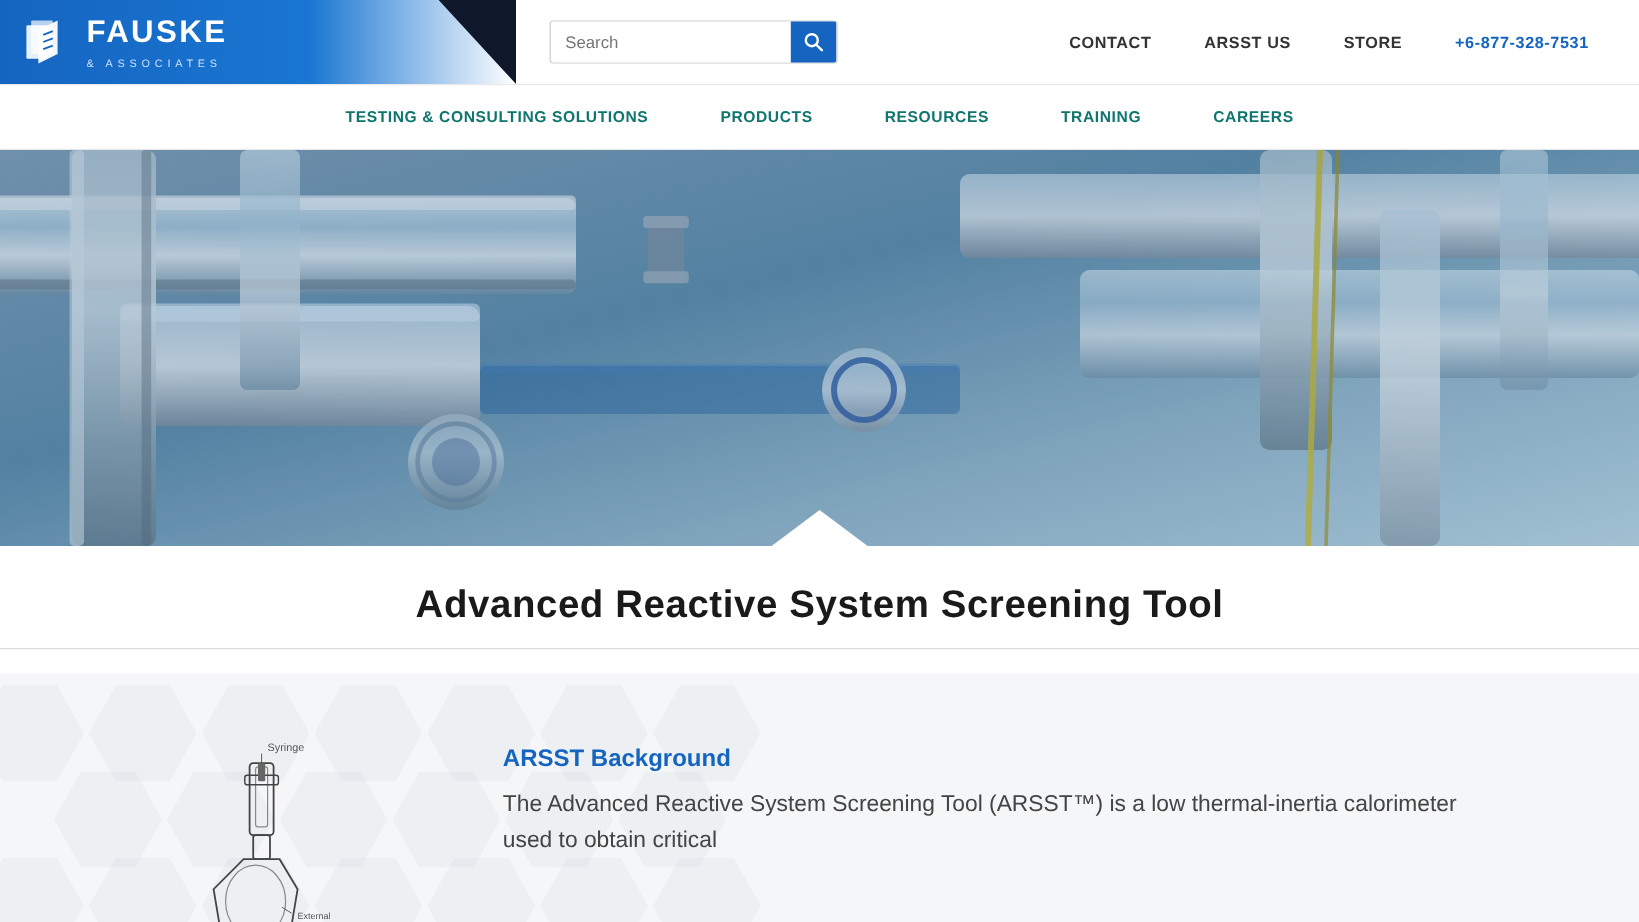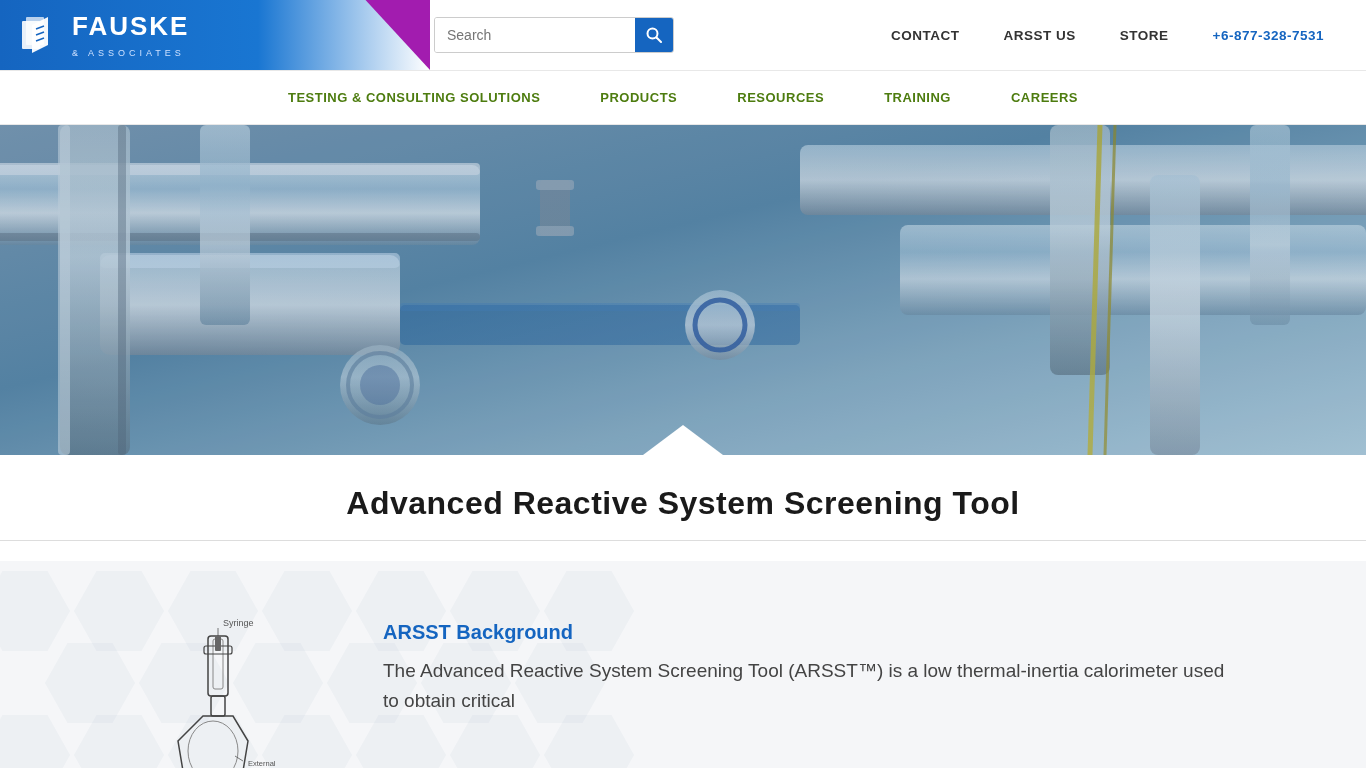--- a/index.html
+++ b/index.html
@@ -8,21 +8,21 @@
     
     .top-nav {
       display: flex;
       align-items: center;
       height: 70px;
       background: #fff;
     }
     .logo-area {
       display: flex;
       align-items: center;
-      background: #a21caf;
+      background: #0f172a;
       height: 70px;
       padding: 0 20px 0 20px;
       position: relative;
       min-width: 430px;
     }
     .logo-blue-bar {
       position: absolute;
       left: 0; top: 0;
       width: 100%;
       height: 100%;
@@ -56,21 +56,21 @@
     .logo-associates {
       font-size: 9px;
       letter-spacing: 4px;
       color: #cce0ff;
       margin-top: 10px;
     }
 
     .search-area {
       display: flex;
       align-items: center;
-      margin-left: 4px;
+      margin-left: 28px;
     }
     .search-box {
       display: flex;
       align-items: center;
       border: 1.5px solid #ccc;
       border-radius: 3px;
       overflow: hidden;
       height: 36px;
     }
     .search-input {
@@ -125,21 +125,21 @@
       display: flex;
       align-items: center;
       justify-content: center;
       height: 55px;
       gap: 0;
     }
     .nav-item {
       padding: 16px 30px;
       font-size: 13px;
       font-weight: 700;
-      color: #4d7c0f;
+      color: #0f766e;
       letter-spacing: 0.5px;
       cursor: pointer;
       height: 42px;
       display: flex;
       align-items: center;
       text-transform: uppercase;
     }
 
     
     .hero {
@@ -216,20 +216,21 @@
       display: flex;
       align-items: center;
       justify-content: center;
     }
     .arsst-diagram {
       width: 200px;
     }
     .content-text-col {
       flex: 1;
       padding-top: 10px;
+      margin-left: 36px;
     }
     .content-section-title {
       font-size: 20px;
       font-weight: 700;
       color: #1565c0;
       margin-bottom: 12px;
     }
     .content-body-text {
       font-size: 19px;
       color: #444;

